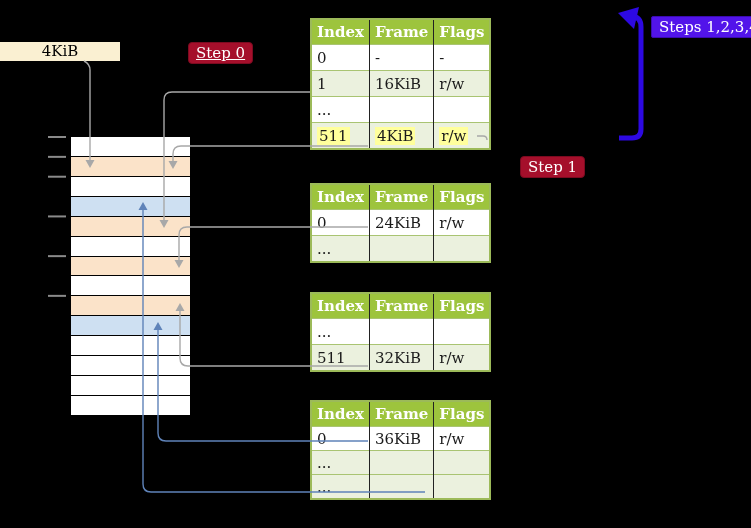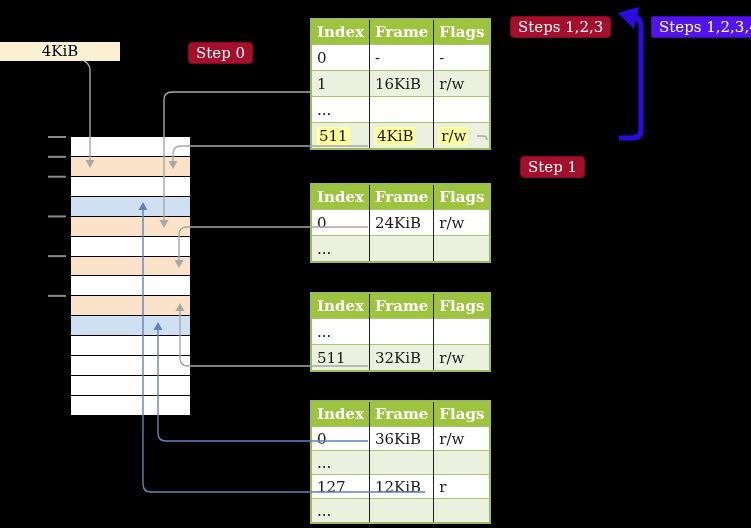--- a/index.html
+++ b/index.html
@@ -66,22 +66,21 @@
       <div class="memcell f-white"></div>
       <div class="memcell f-peach"></div>
       <div class="memcell f-blue"></div>
       <div class="memcell f-white"></div>
       <div class="memcell f-white"></div>
       <div class="memcell f-white"></div>
       <div class="memcell f-white"></div>
     </div>
 
   <div class="box-4kib">4KiB</div>
-  <div class="badge red" style="left:188px;top:42px;">Step 0</div>
-  <div class="badge red" style="left:510px;top:16px;">Steps 1,2,3</div>
+  <div class="badge red" style="left:188px;top:42px;text-decoration:underline;">Step 0</div>
   <div class="badge violet" style="left:651px;top:16px;">Steps 1,2,3,4</div>
   <div class="badge red" style="left:520px;top:156px;">Step 1</div>
 
   <div class="tblwrap" style="left:310px;top:18px;">
       <table class="ptable">
         <colgroup>
           <col style="width:55px">
           <col style="width:57px">
           <col style="width:49px">
         </colgroup>
@@ -189,25 +188,20 @@
         <tbody>
           <tr class="">
             <td>0</td>
             <td>36KiB</td>
             <td>r/w</td>
           </tr>
           <tr class="shaded">
             <td>...</td>
             <td></td>
             <td></td>
-          </tr>
-          <tr class="">
-            <td>127</td>
-            <td>12KiB</td>
-            <td>r</td>
           </tr>
           <tr class="shaded">
             <td>...</td>
             <td></td>
             <td></td>
           </tr>
         </tbody>
       </table>
     </div>
 

